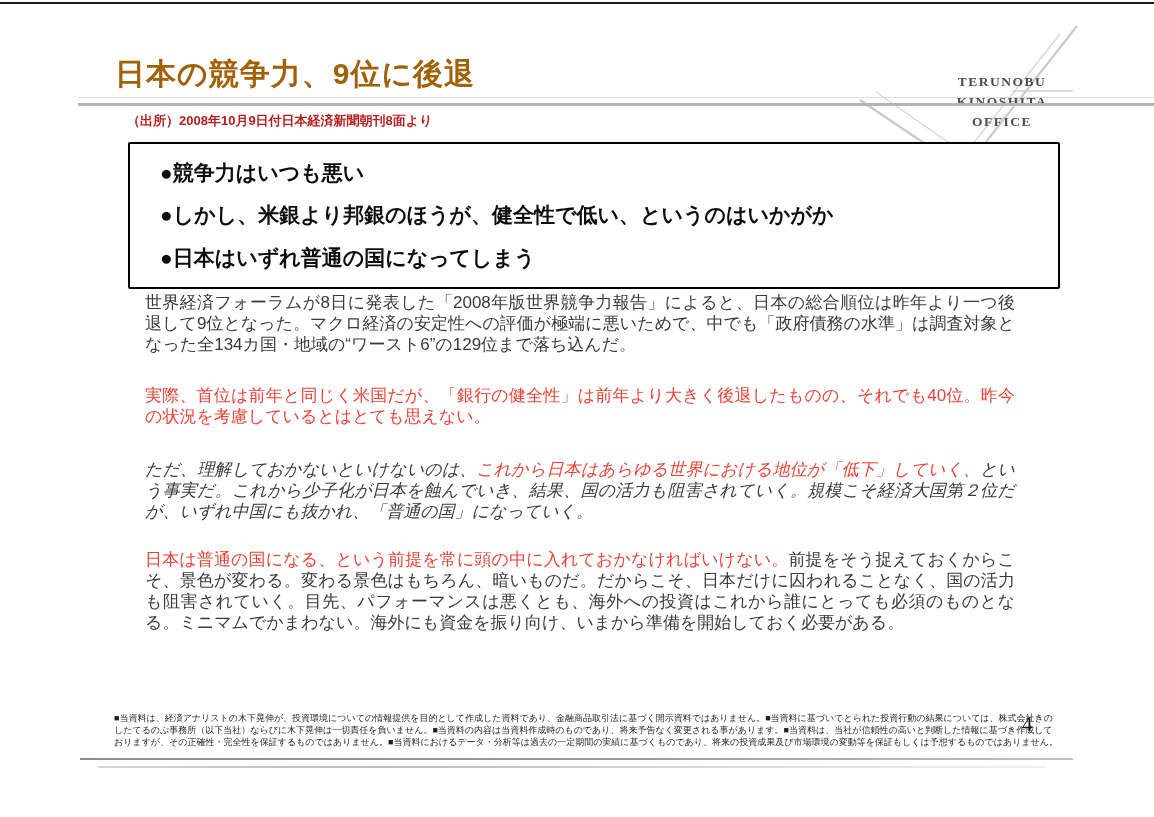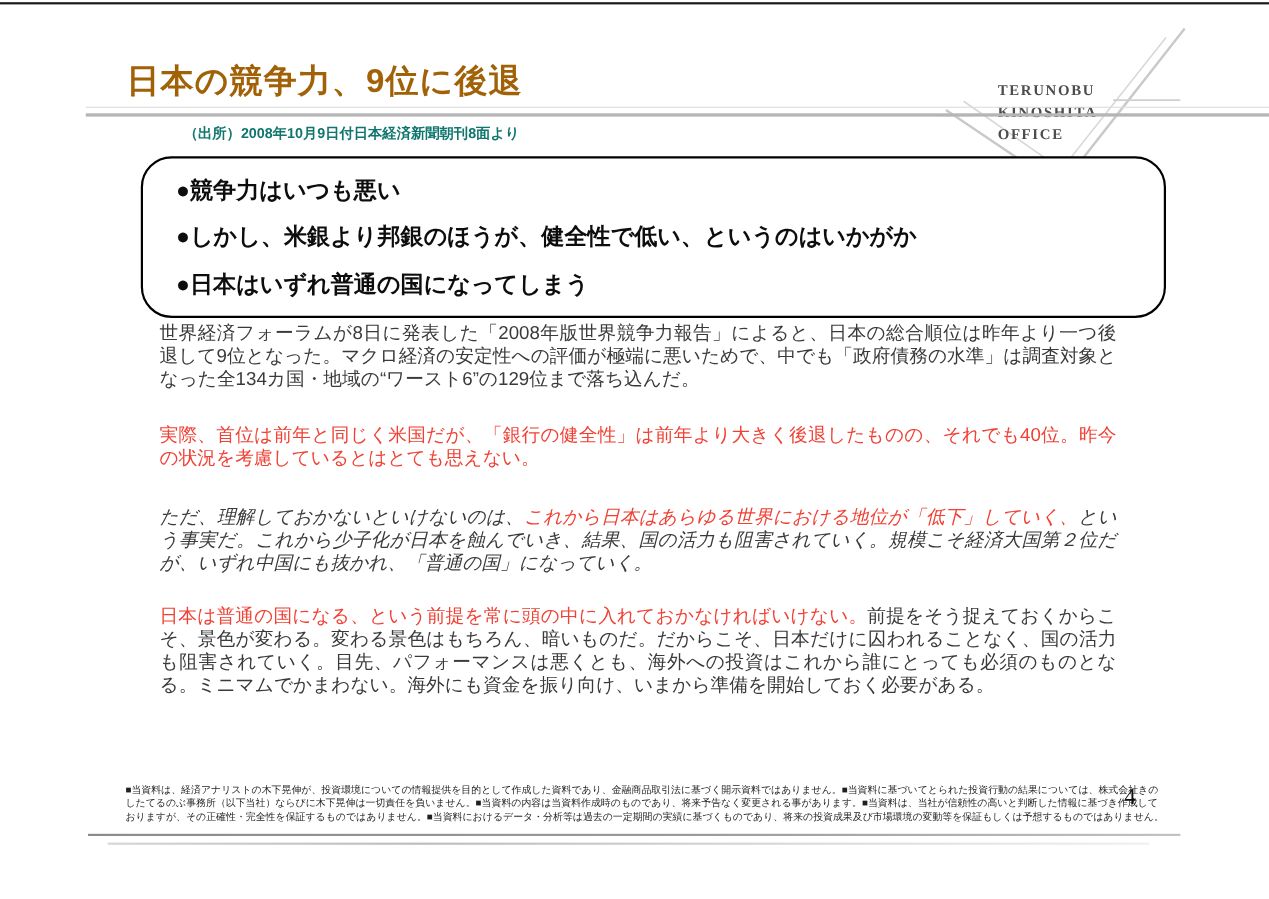--- a/index.html
+++ b/index.html
@@ -25,21 +25,21 @@
   .logo {
     position: absolute;
     left: 852px; top: 8px;
     width: 302px; height: 190px;
   }
   .logo svg { position: absolute; left: 0; top: 0; }
   .logo-text {
     position: absolute;
     left: 55px; top: 64px;
     width: 190px;
-    text-align: left;
+    text-align: center;
     font-family: "Liberation Serif", "DejaVu Serif", serif;
     font-size: 13.5px;
     font-weight: 600;
     letter-spacing: 1.5px;
     line-height: 20px;
     color: #4d4d4d;
   }
 
   
   .title {
@@ -61,32 +61,31 @@
     position: absolute;
     left: 78px; top: 103px;
     width: 1076px; height: 3px;
     background: #b5b5b5;
   }
   .source {
     position: absolute;
     left: 127px; top: 112px;
     font-size: 13px;
     font-weight: bold;
-    color: #0f766e;
+    color: #b91c1c;
     white-space: nowrap;
-    margin-left: 40px;
   }
 
   
   .callout-box {
     position: absolute;
     left: 128px; top: 142px;
     width: 932px; height: 147px;
     border: 2px solid #000000;
-    border-radius: 28px;
+    border-radius: 2px;
     background: #ffffff;
     display: flex;
     flex-direction: column;
     justify-content: space-around;
     padding: 8px 14px 8px 30px;
   }
   .bullet {
     font-size: 21px;
     font-weight: bold;
     color: #0d0d0d;

